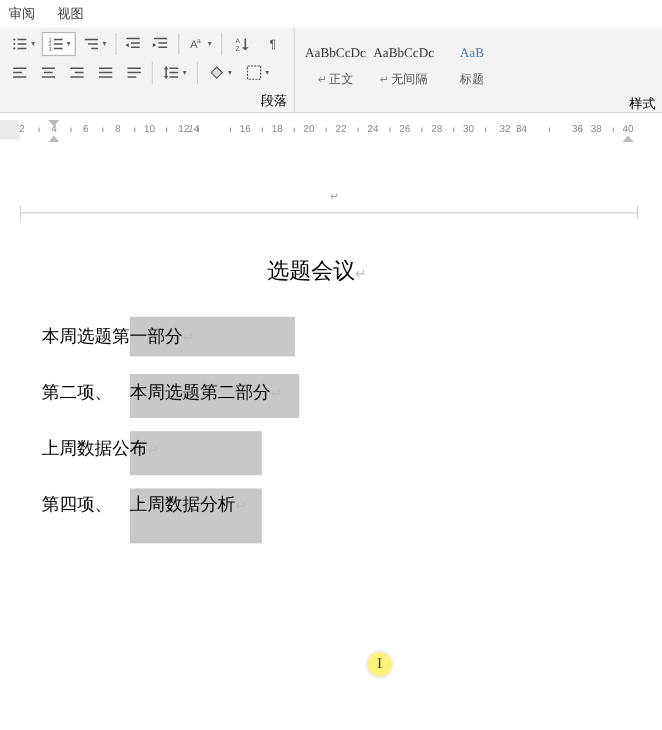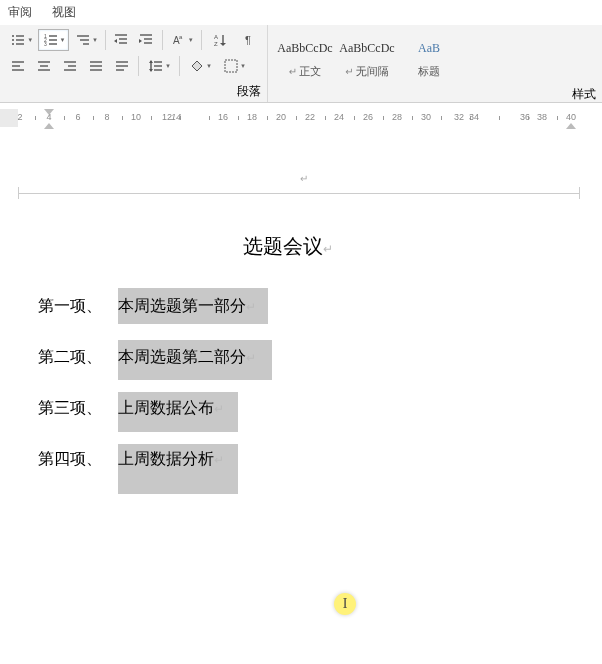--- a/index.html
+++ b/index.html
@@ -291,29 +291,27 @@
 
   <div class="doc">
     <div class="doc-title"><span>选题会议</span><span class="pm">↵</span></div>
     <div class="list-container">
       <div class="hl hl0"></div>
       <div class="hl hl1"></div>
       <div class="hl hl2"></div>
       <div class="hl hl3"></div>
 
       <div class="list-row">
-        <span class="list-label">第一项、</span>
         <span class="list-text"><span>本周选题第一部分</span><span class="pm">↵</span></span>
       </div>
       <div class="list-row">
         <span class="list-label">第二项、</span>
         <span class="list-text"><span>本周选题第二部分</span><span class="pm">↵</span></span>
       </div>
       <div class="list-row">
-        <span class="list-label">第三项、</span>
         <span class="list-text"><span>上周数据公布</span><span class="pm">↵</span></span>
       </div>
       <div class="list-row">
         <span class="list-label">第四项、</span>
         <span class="list-text"><span>上周数据分析</span><span class="pm">↵</span></span>
       </div>
     </div>
   </div>
 
   <div class="cursor-dot">I</div>

